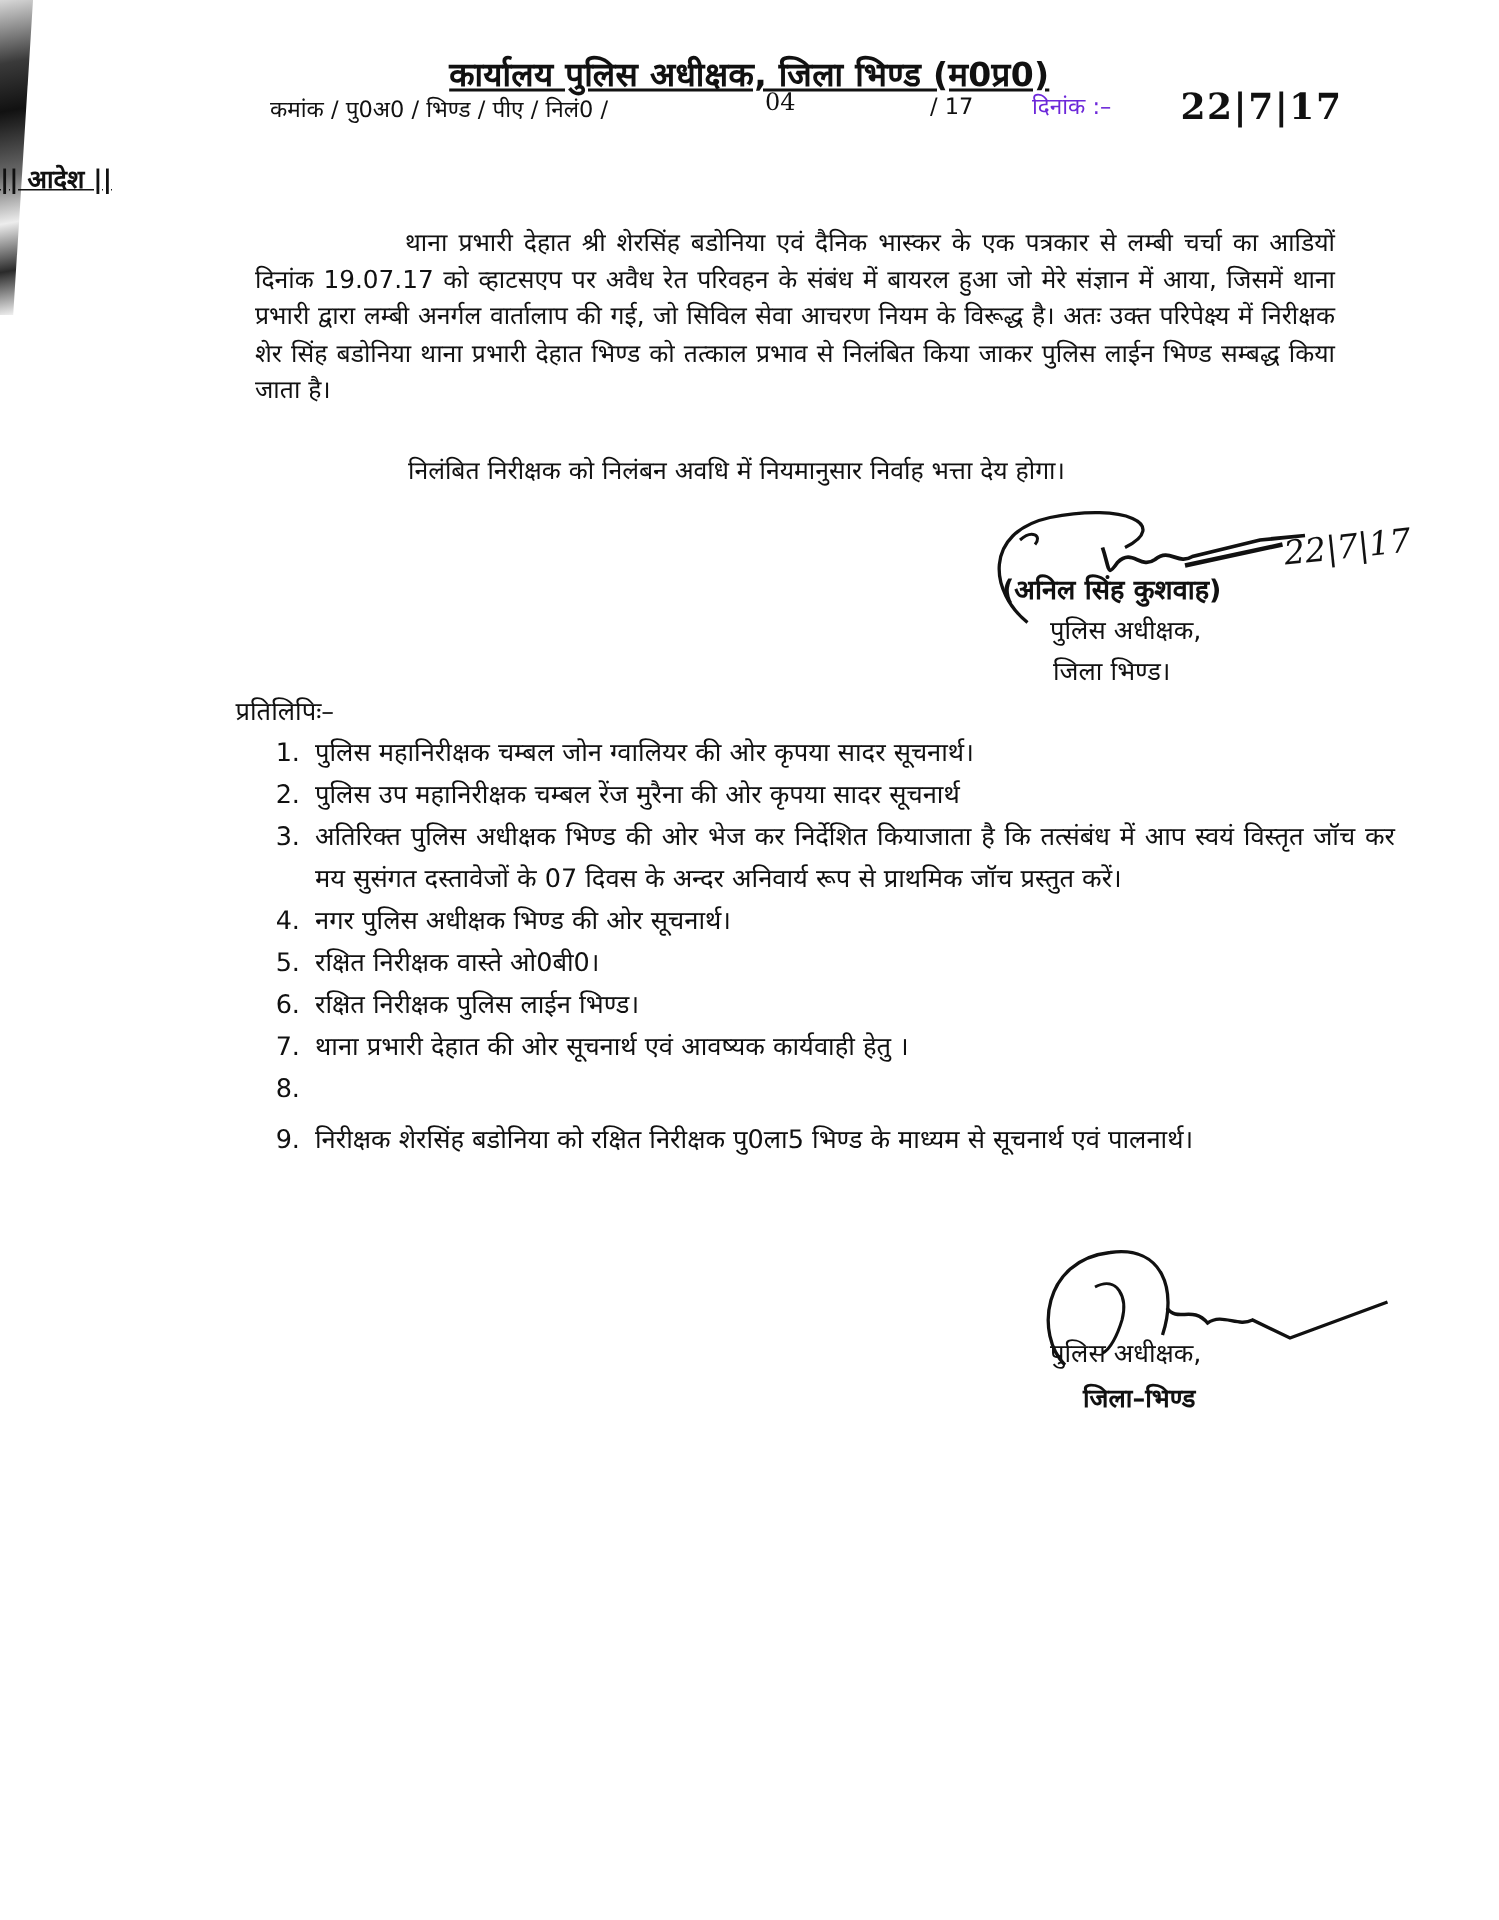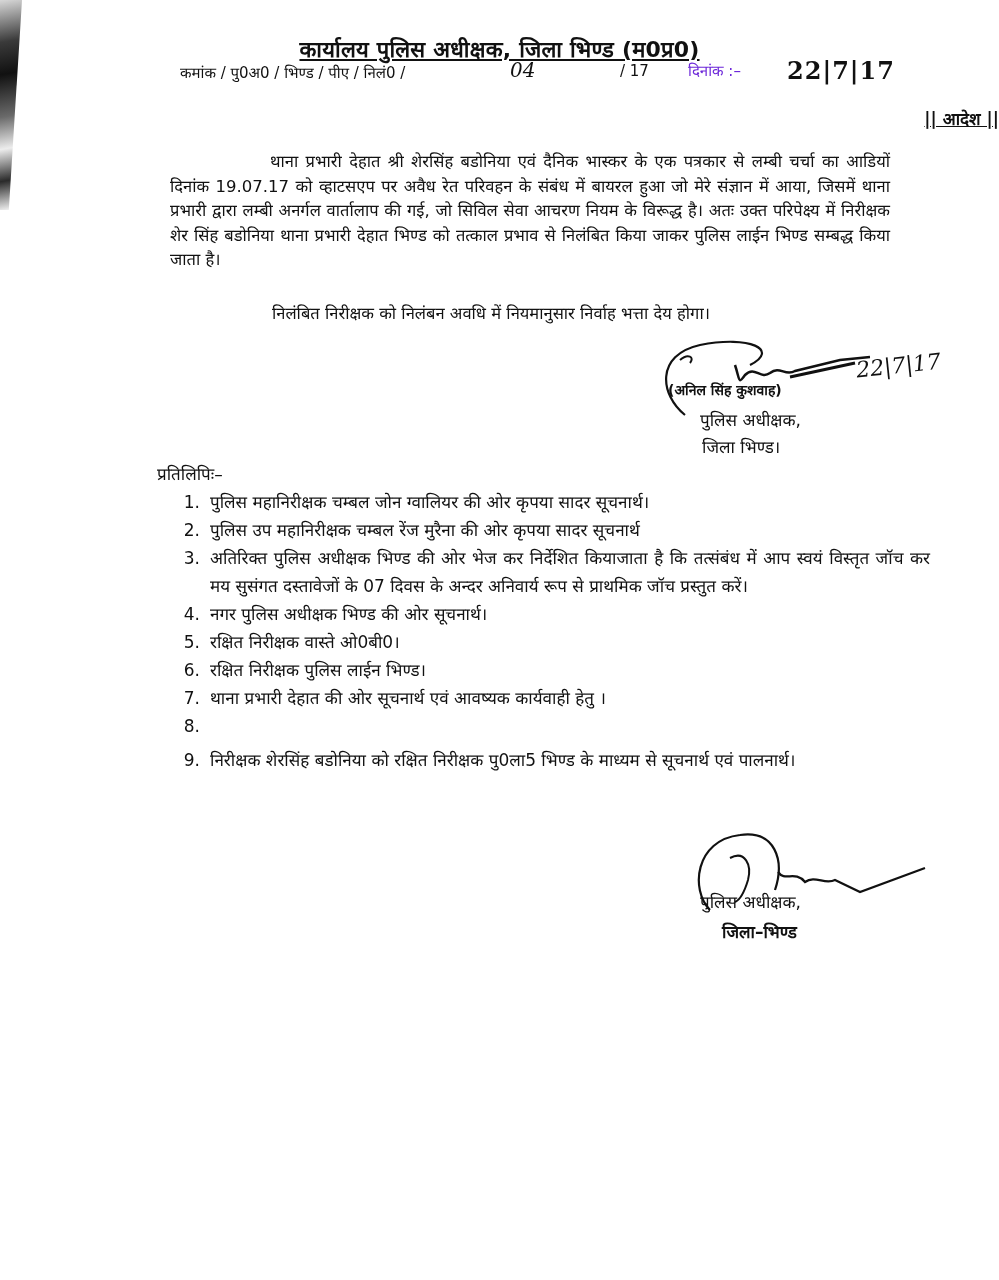--- a/index.html
+++ b/index.html
@@ -12,31 +12,31 @@
     background:linear-gradient(170deg,#d8d8d8 0%,#3a3a3a 20%,#111 35%,#6a6a6a 55%,#ededed 70%,#2a2a2a 85%,#fff 100%);
     clip-path:polygon(0 0,100% 0,40% 100%,0 100%);
   }
   .abs { position:absolute; white-space:nowrap; }
   .title {
     left:0; width:999px; top:33px; text-align:center; font-size:22px; font-weight:bold;
     text-decoration:underline; letter-spacing:0.2px; padding-left:0;
   }
   .title span { margin-left:0; }
   .refline { top:62px; left:180px; font-size:15px; }
-  .ref-num { position:absolute; top:58px; left:510px; font-size:20px; font-style:italic; font-family:"DejaVu Serif", serif; }
+  .ref-num { position:absolute; top:58px; left:510px; font-size:16px; font-family:"DejaVu Serif", serif; }
   .ref-yr { position:absolute; top:62px; left:620px; font-size:15px; }
   .ref-datelbl { position:absolute; top:60px; left:688px; font-size:15px; color:#6d28d9; }
   .ref-date { position:absolute; top:56px; left:787px; font-size:24px; font-weight:bold; font-family:"DejaVu Serif", serif; letter-spacing:1px; }
-  .order-head { top:107px; left:0; width:999px; text-align:right; font-size:17px; font-weight:bold; }
+  .order-head { top:107px; left:0; width:999px; text-align:left; font-size:17px; font-weight:bold; }
   .order-head span { text-decoration:underline; }
   .para { position:absolute; left:170px; width:720px; font-size:16.5px; line-height:24.5px; text-align:justify; text-align-last:left; }
   .para1 { top:150px; text-indent:100px; }
   .para2 { top:302px; left:272px; width:630px; }
   .sig1 { position:absolute; left:640px; top:335px; width:340px; height:130px; }
-  .sig1 .name { position:absolute; left:28px; top:45px; font-size:14px; font-weight:bold; }
+  .sig1 .name { position:absolute; left:28px; top:45px; font-size:18px; font-weight:bold; }
   .sig1 .desig { position:absolute; left:60px; top:73px; font-size:17px; }
   .sig1 .dist { position:absolute; left:62px; top:100px; font-size:17px; }
   .sig1 .sdate { position:absolute; left:216px; top:18px; font-size:22px; font-style:italic; font-family:"DejaVu Serif", serif; transform:rotate(-6deg); }
   .copy-label { top:462px; left:157px; font-size:17px; }
   .list { position:absolute; left:160px; top:488px; width:800px; font-size:17px; line-height:28px; }
   .li { display:flex; }
   .li .n { width:40px; text-align:right; padding-right:10px; flex:none; }
   .li .t { flex:1; }
   .sig2 { position:absolute; left:660px; top:830px; width:300px; height:130px; }
   .sig2 .desig { position:absolute; left:40px; top:60px; font-size:17px; }

